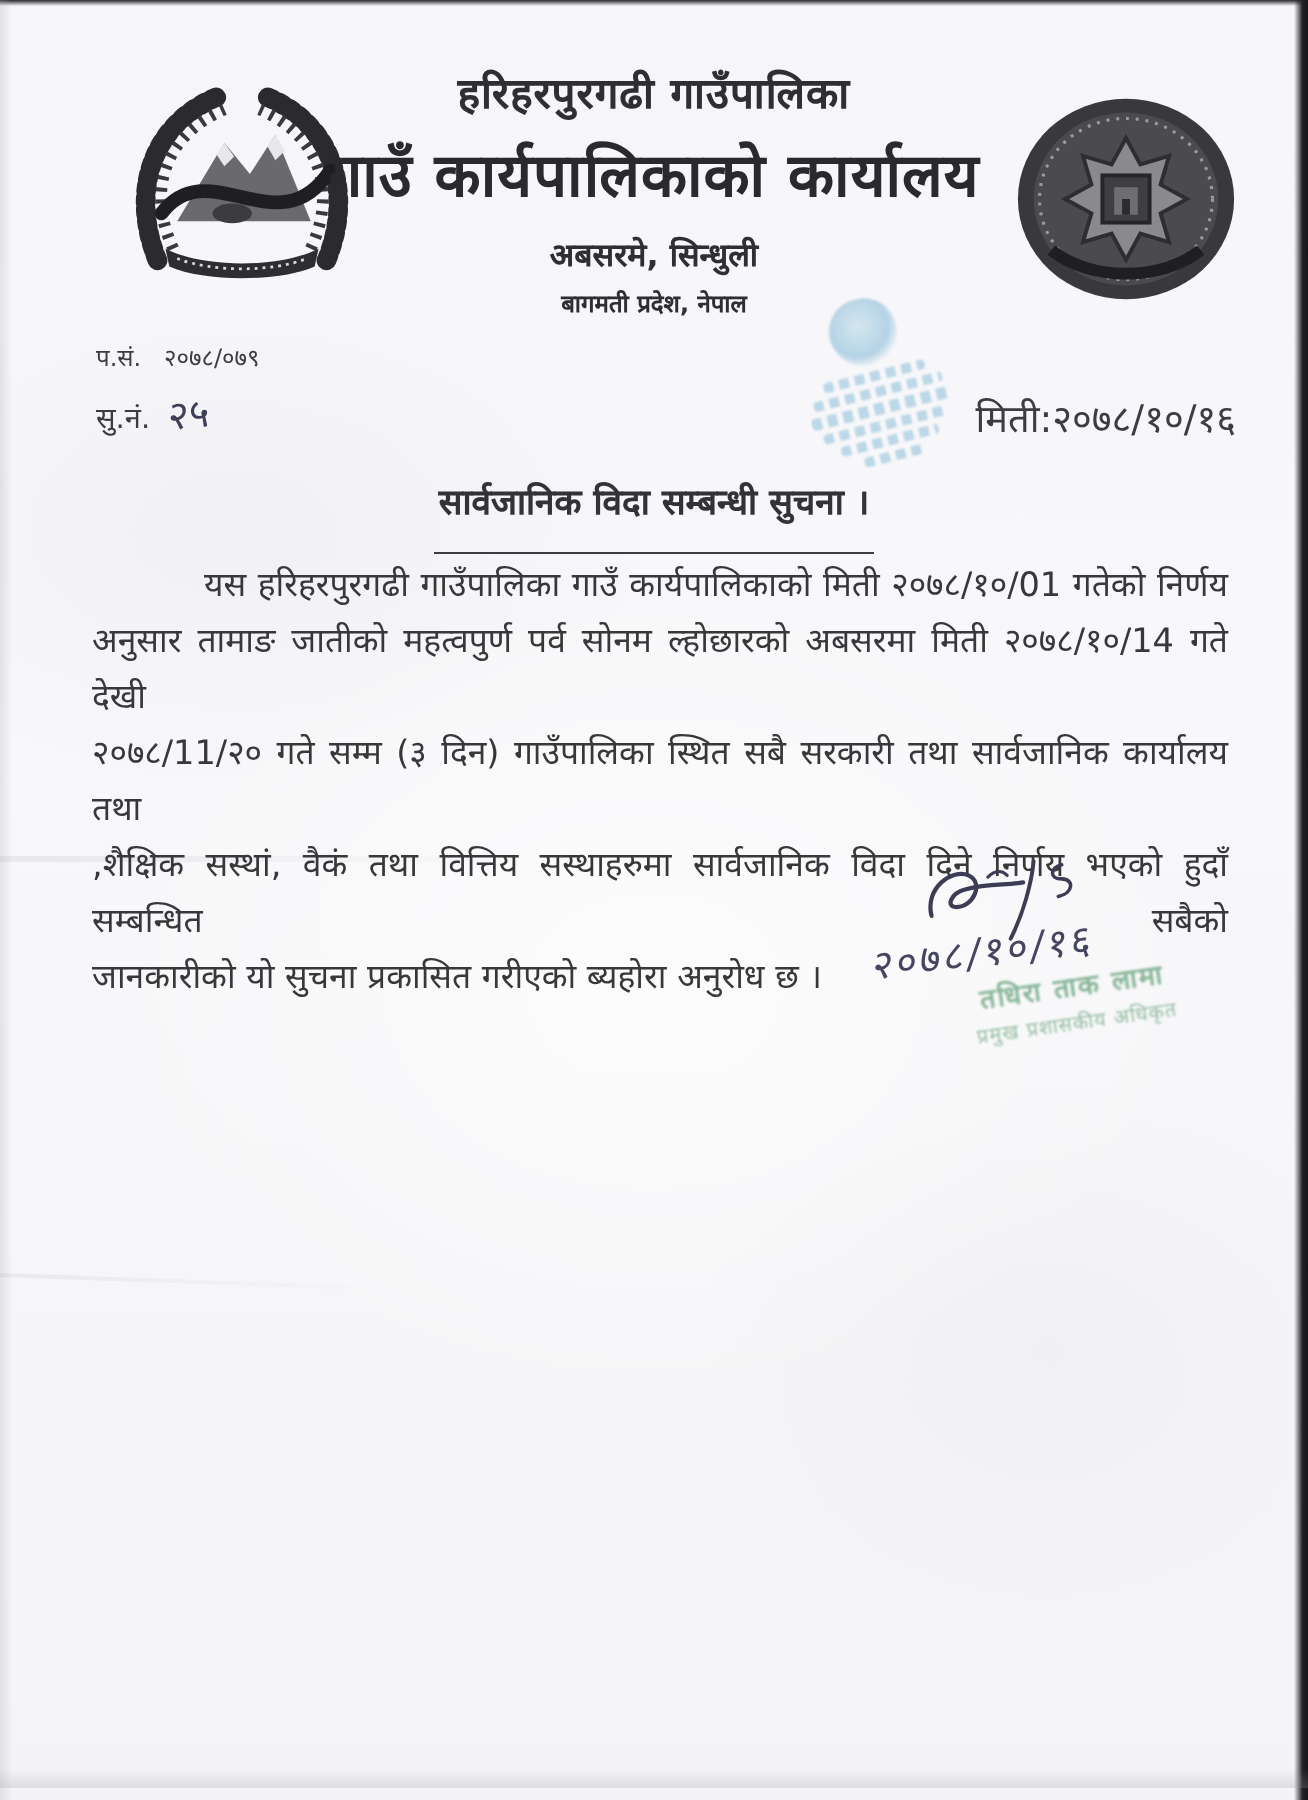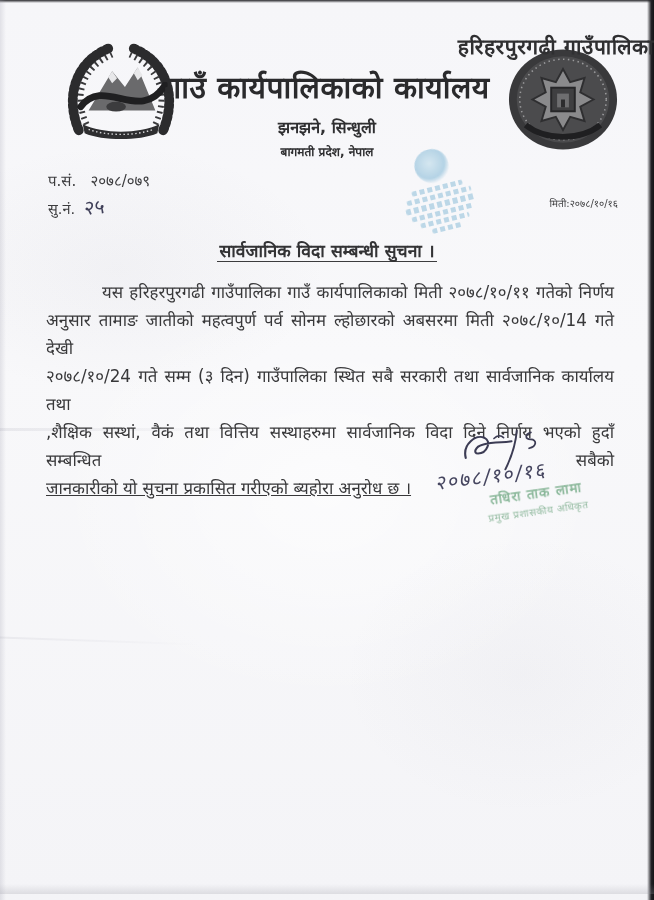--- a/index.html
+++ b/index.html
@@ -16,54 +16,54 @@
   
   .edge-top{position:absolute;left:0;top:0;width:100%;height:3px;background:linear-gradient(180deg,#2a2a2e,rgba(42,42,46,0));}
   .edge-right{position:absolute;right:0;top:0;width:7px;height:100%;background:linear-gradient(90deg,rgba(30,30,34,0),#232327 60%,#141416);}
   .edge-bottom{position:absolute;left:0;bottom:6px;width:100%;height:10px;background:linear-gradient(180deg,rgba(150,150,160,0),rgba(150,150,160,0.25));}
   .edge-left{position:absolute;left:0;top:0;width:6px;height:100%;background:linear-gradient(90deg,rgba(160,160,175,0.25),rgba(160,160,175,0));}
   .crease1{position:absolute;left:0;top:428px;width:270px;height:3px;background:linear-gradient(90deg,rgba(120,120,140,0.12),rgba(120,120,140,0));}
   .crease2{position:absolute;left:0;top:640px;width:200px;height:2px;background:linear-gradient(90deg,rgba(120,120,140,0.10),rgba(120,120,140,0));transform:rotate(2deg);}
 
   
   .hdr{position:absolute;left:0;top:32px;width:100%;text-align:center;color:#2f2f31;}
-  .hdr .l1{font-size:21px;font-weight:bold;letter-spacing:0.5px;text-align:right;}
+  .hdr .l1{font-size:21px;font-weight:bold;letter-spacing:0.5px;}
   .hdr .l2{font-size:30px;font-weight:bold;margin-top:6px;letter-spacing:0.5px;color:#2a2a2c;}
   .hdr .l3{font-size:16px;font-weight:bold;margin-top:9px;}
   .hdr .l4{font-size:12px;font-weight:bold;margin-top:5px;}
 
   .emblem-left{position:absolute;left:57px;top:36px;width:128px;height:108px;}
   .emblem-right{position:absolute;left:506px;top:46px;width:114px;height:107px;}
 
   
-  .ref{position:absolute;left:48px;top:170px;font-size:15px;color:#3d3d3f;}
+  .ref{position:absolute;left:48px;top:170px;font-size:12px;color:#3d3d3f;}
   .serial{position:absolute;left:48px;top:193px;font-size:14.5px;color:#3d3d3f;}
   .serial .hand{display:inline-block;font-size:20px;color:#3f3f58;transform:rotate(-5deg) skewX(-6deg);margin-left:4px;}
-  .dateline{position:absolute;right:36px;top:196px;font-size:10px;color:#3d3d3f;margin-left:20px;}
+  .dateline{position:absolute;right:36px;top:196px;font-size:19px;color:#3d3d3f;margin-left:20px;}
 
   
   .wm{position:absolute;left:392px;top:148px;width:100px;height:120px;transform:rotate(-14deg);opacity:0.85;filter:blur(0.6px);}
   .wm .blob{margin:0 auto;width:34px;height:34px;border-radius:50% 50% 46% 54%;background:radial-gradient(circle at 45% 40%, #cfe4ef 0%, #a9cde2 55%, rgba(169,205,226,0) 75%);}
   .wm .row{margin:3px auto;border-radius:2px;background:repeating-linear-gradient(90deg,#b2d2e4 0 5px,rgba(178,210,228,0) 5px 8px);}
   .wm .r1{width:52px;height:5px;}
   .wm .r2{width:66px;height:5px;}
   .wm .r3{width:72px;height:6px;}
   .wm .r4{width:64px;height:5px;}
   .wm .r5{width:50px;height:5px;}
   .wm .r6{width:30px;height:5px;}
 
   
   .subject{position:absolute;left:0;top:238px;width:100%;text-align:center;}
-  .subject span{font-size:17.5px;font-weight:bold;color:#333335;border-bottom:1.6px solid #3c3c3e;padding:0 2px 0 2px;}
+  .subject span{font-size:17.5px;font-weight:bold;color:#333335;border-bottom:1.6px solid #3c3c3e;padding:0 2px 14px 2px;}
 
   
   .body{position:absolute;left:46px;top:278px;width:568px;font-size:16.8px;line-height:28px;color:#38383a;}
   .bline{text-align:justify;text-align-last:justify;}
   .bline.first{text-indent:56px;}
-  .bline.last{text-align:left;text-align-last:left;text-decoration:underline;}
+  .bline.last{text-align:left;text-align-last:left;}
 
   
   .sig{position:absolute;left:448px;top:428px;width:120px;height:44px;}
   .sigdate{position:absolute;left:436px;top:462px;font-size:20px;color:#45455f;transform:rotate(-7deg) skewX(-10deg);letter-spacing:1.5px;}
 
   
   .gstamp{position:absolute;left:462px;top:484px;width:150px;transform:rotate(-8deg);color:#5f9e74;opacity:0.72;filter:blur(0.4px);text-align:center;}
   .gstamp .g1{font-size:13.5px;font-weight:bold;letter-spacing:1px;}
   .gstamp .g2{font-size:10px;margin-top:2px;letter-spacing:0.5px;color:#6da47f;}
 </style>
@@ -104,21 +104,21 @@
       <rect x="46" y="42" width="24" height="24" fill="#3f3f41" stroke="#262628" stroke-width="2"></rect>
       <rect x="52" y="48" width="12" height="14" fill="#6e6e70"></rect>
       <rect x="56" y="54" width="4" height="8" fill="#2c2c2e"></rect>
       <path d="M20,80 C40,96 76,96 96,80" fill="none" stroke="#1f1f21" stroke-width="6"></path>
     </svg>
   </div>
 
   <div class="hdr">
     <div class="l1">हरिहरपुरगढी गाउँपालिका</div>
     <div class="l2">गाउँ कार्यपालिकाको कार्यालय</div>
-    <div class="l3">झनझने, सिन्धुली</div>
+    <div class="l3">अबसरमे, सिन्धुली</div>
     <div class="l4">बागमती प्रदेश, नेपाल</div>
   </div>
 
   <div class="ref">
     <span>प.सं.</span>&nbsp;&nbsp;
     <span>२०७८/०७९</span>
   </div>
   <div class="serial">
     <span>सु.नं.</span>
     <span class="hand">२५</span>
@@ -135,23 +135,23 @@
     <div class="row r4"></div>
     <div class="row r5"></div>
     <div class="row r6"></div>
   </div>
 
   <div class="subject">
     <span>सार्वजानिक विदा सम्बन्धी सुचना ।</span>
   </div>
 
   <div class="body">
-    <div class="bline first">यस हरिहरपुरगढी गाउँपालिका गाउँ कार्यपालिकाको मिती २०७८/१०/११ गतेको निर्णय</div>
+    <div class="bline first">यस हरिहरपुरगढी गाउँपालिका गाउँ कार्यपालिकाको मिती २०७८/१०/01 गतेको निर्णय</div>
     <div class="bline">अनुसार तामाङ जातीको महत्वपुर्ण पर्व सोनम ल्होछारको अबसरमा मिती २०७८/१०/14 गते देखी</div>
-    <div class="bline">२०७८/१०/24 गते सम्म (३ दिन) गाउँपालिका स्थित सबै सरकारी तथा सार्वजानिक कार्यालय तथा</div>
+    <div class="bline">२०७८/11/२० गते सम्म (३ दिन) गाउँपालिका स्थित सबै सरकारी तथा सार्वजानिक कार्यालय तथा</div>
     <div class="bline">,शैक्षिक सस्थां, वैकं तथा वित्तिय सस्थाहरुमा सार्वजानिक विदा दिने निर्णय भएको हुदाँ सम्बन्धित सबैको</div>
     <div class="bline last">जानकारीको यो सुचना प्रकासित गरीएको ब्यहोरा अनुरोध छ ।</div>
   </div>
 
   <div class="sig">
     <svg viewBox="0 0 120 50" width="120" height="44">
       <path d="M12,34 C8,18 24,7 33,11 C42,15 36,29 26,29 C20,29 23,21 31,19 C45,15 55,17 64,15" fill="none" stroke="#3c3c54" stroke-width="2.4" stroke-linecap="round"></path>
       <path d="M70,3 C69,15 64,33 57,47" fill="none" stroke="#3c3c54" stroke-width="2.2" stroke-linecap="round"></path>
       <path d="M86,5 C79,7 79,13 86,13 C93,13 93,21 84,23" fill="none" stroke="#3c3c54" stroke-width="2" stroke-linecap="round"></path>
       <path d="M44,12 C48,8 52,8 55,11" fill="none" stroke="#3c3c54" stroke-width="1.8" stroke-linecap="round"></path>

